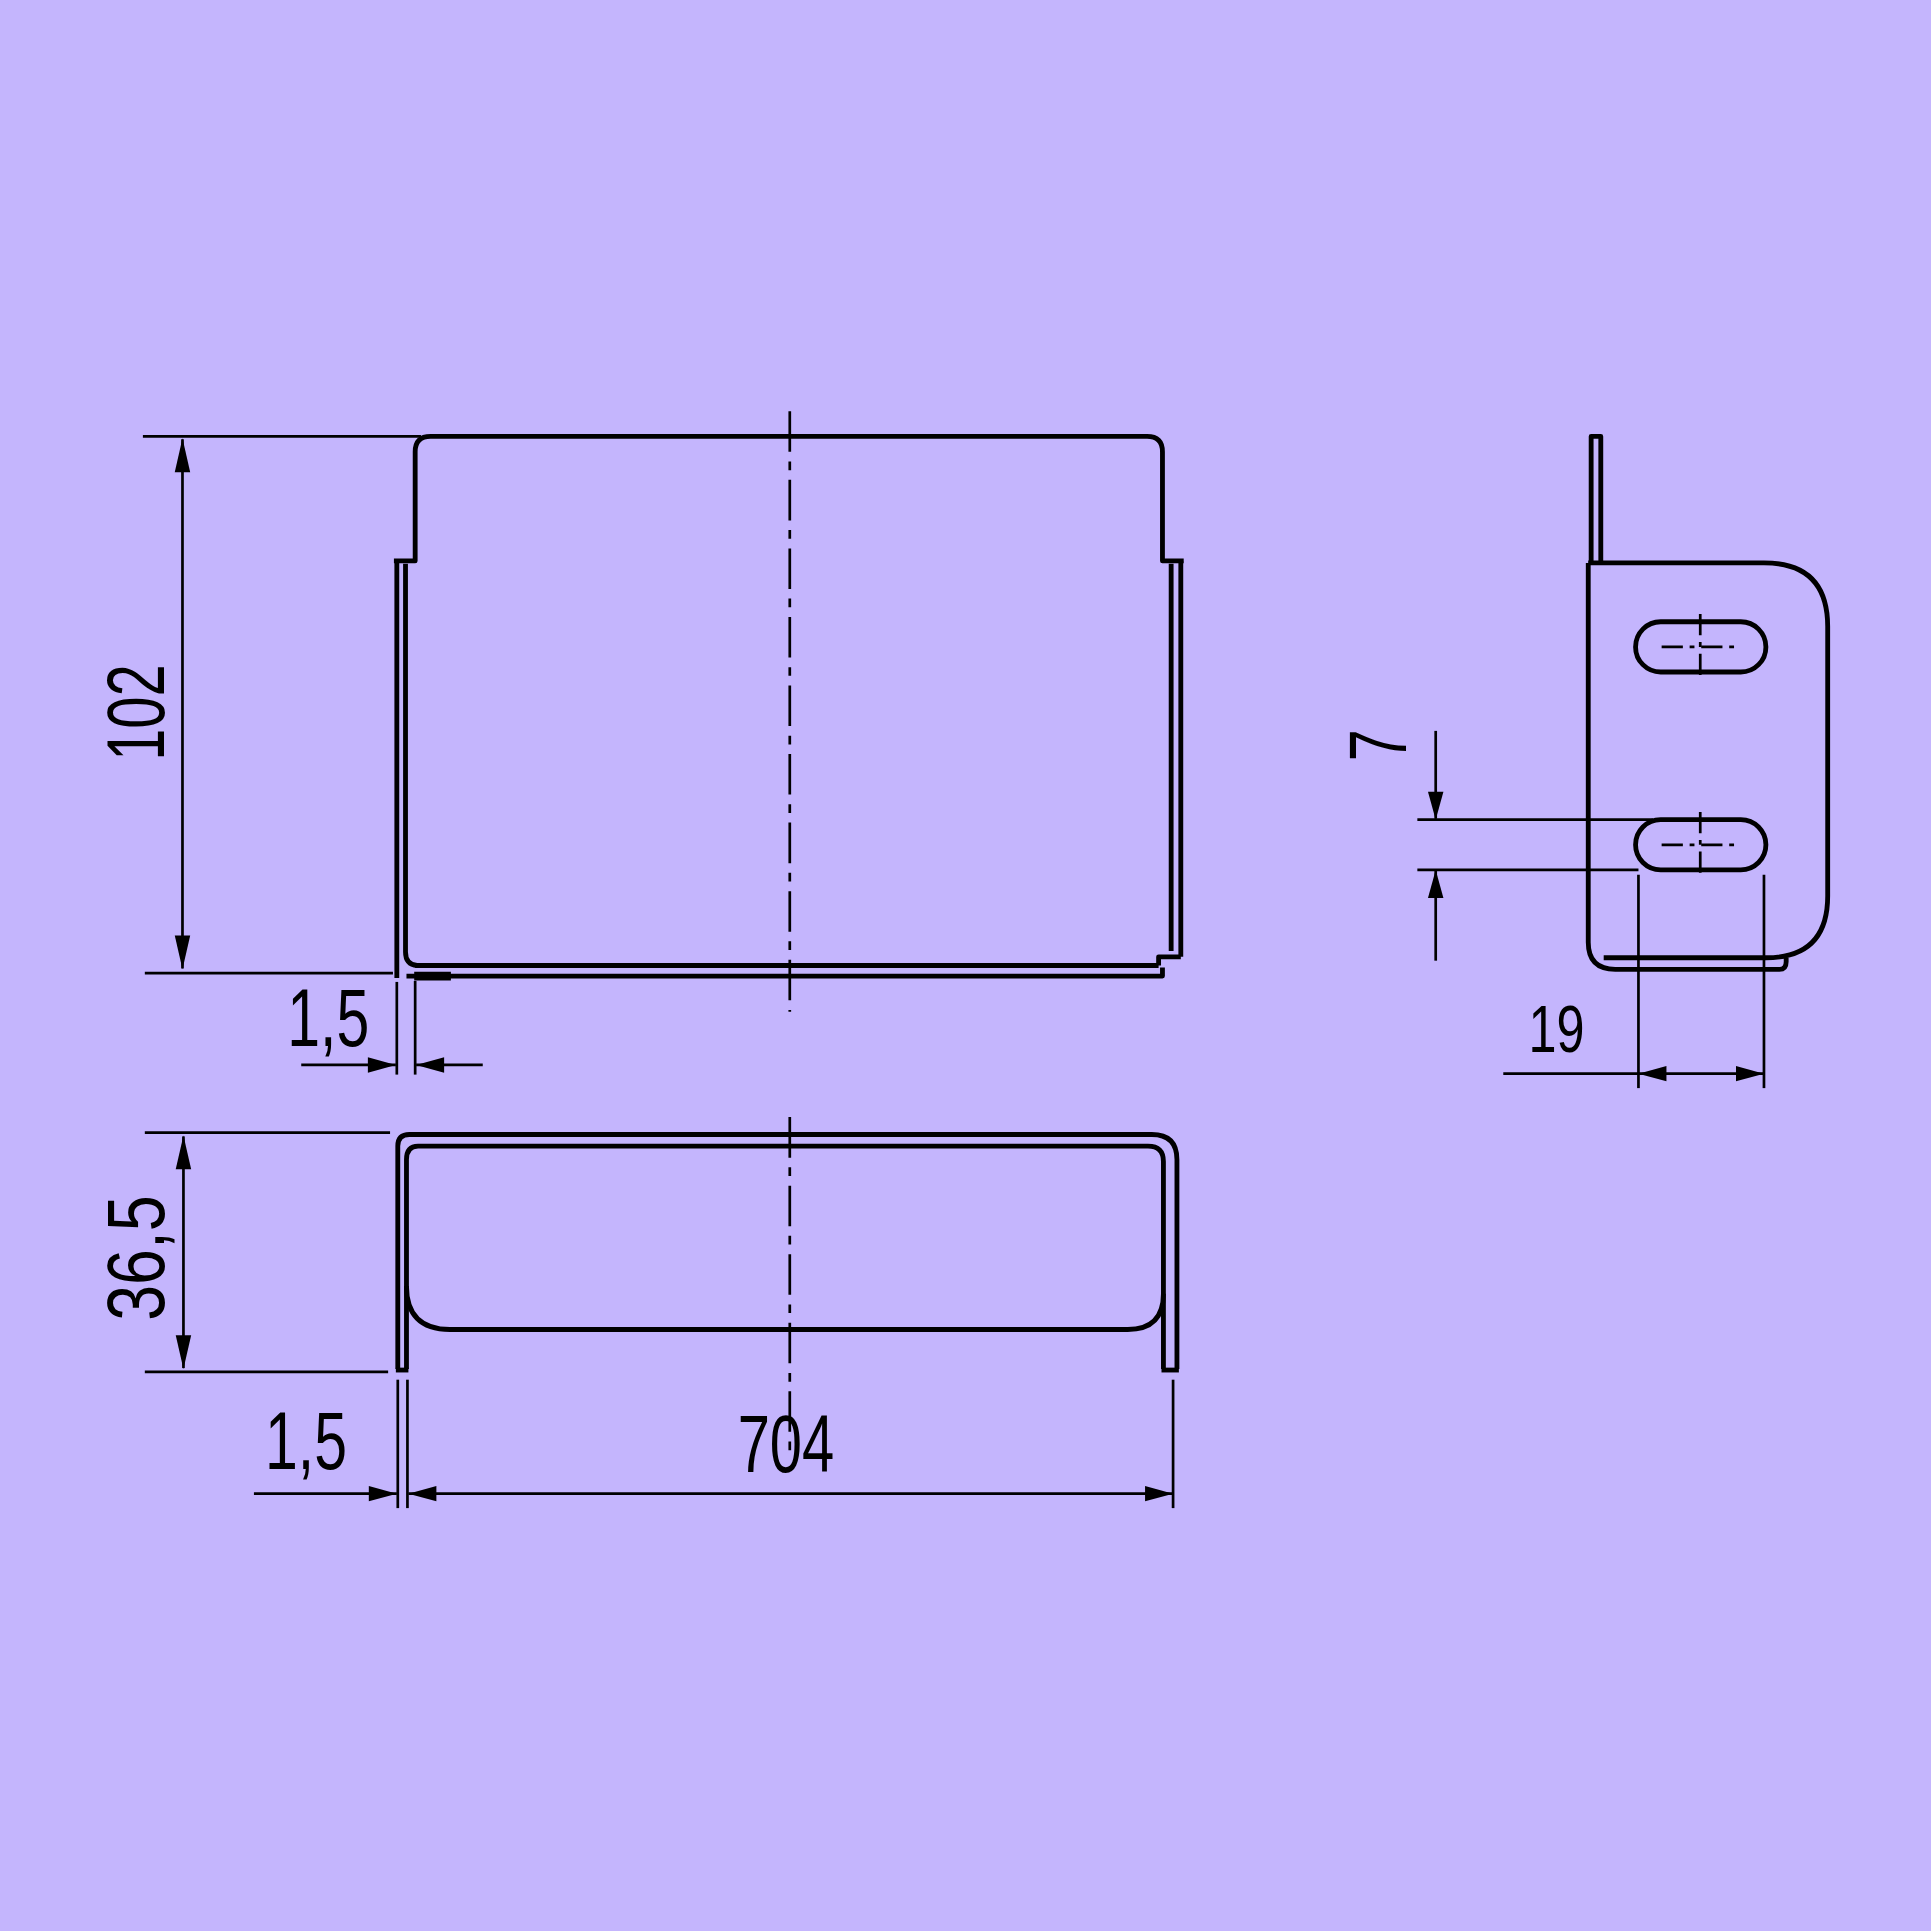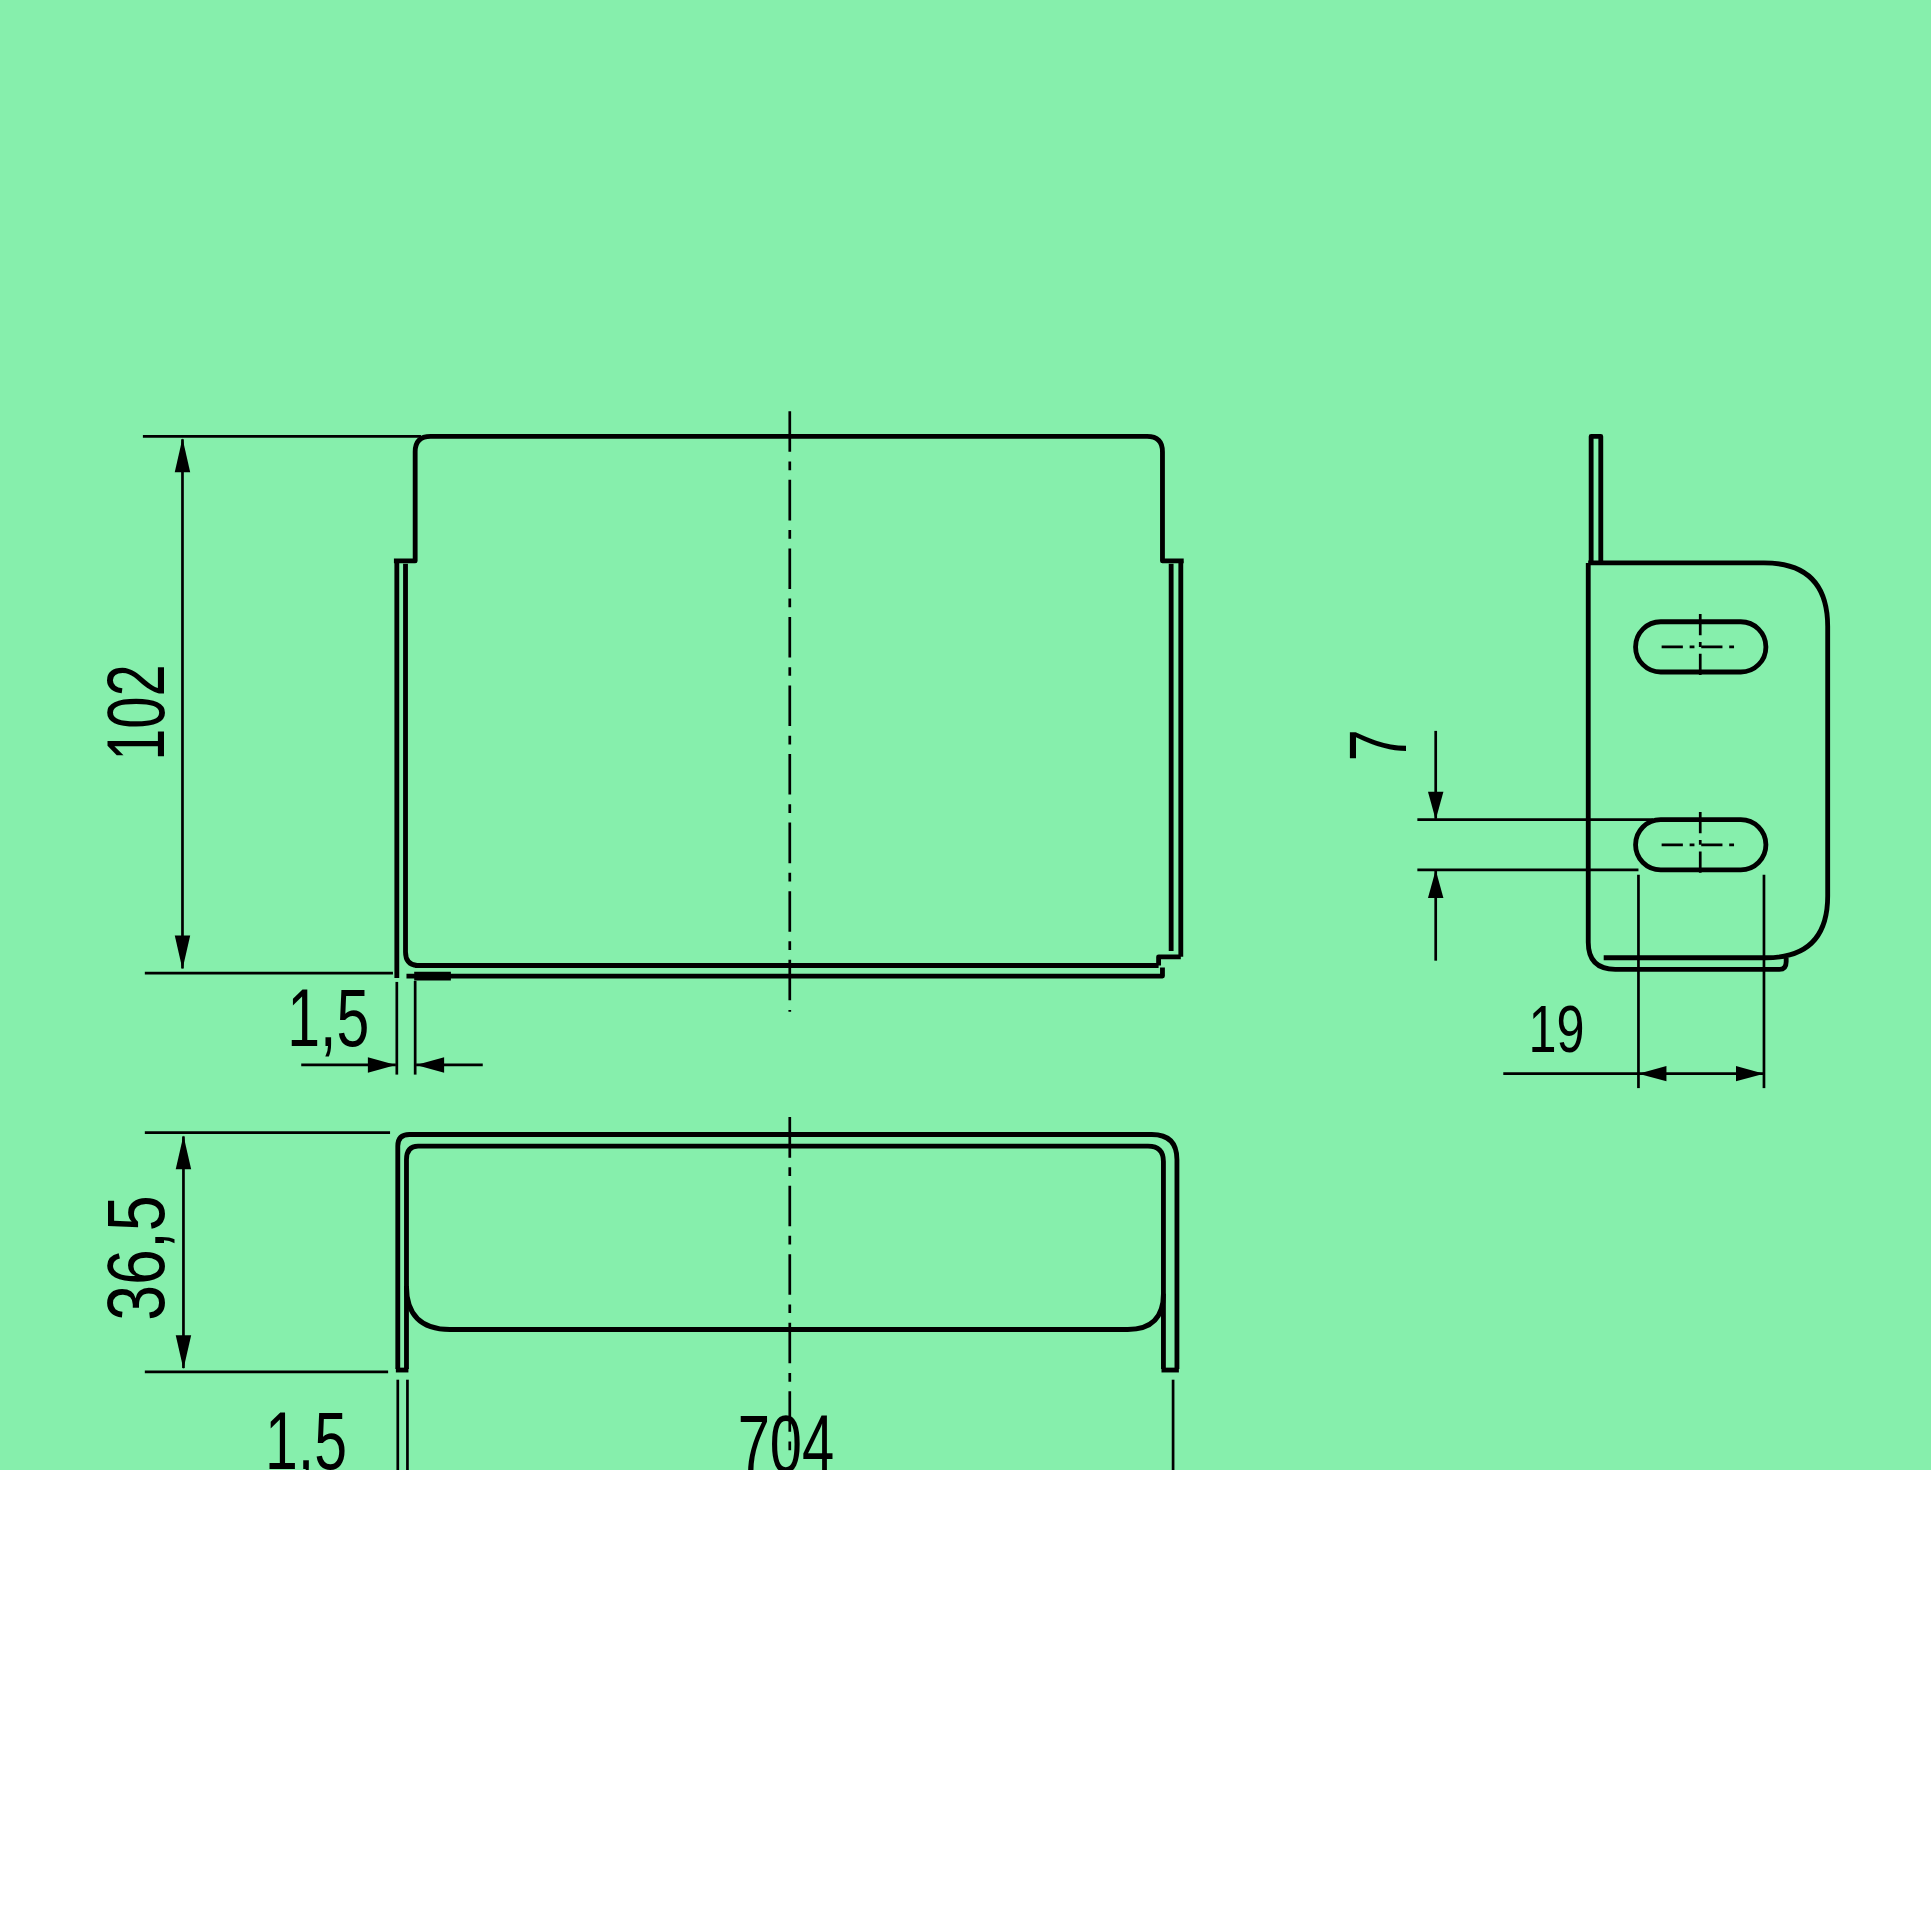--- a/index.html
+++ b/index.html
@@ -1,17 +1,17 @@
 <!DOCTYPE html>
 <html><head>
 <meta charset="utf-8">
 <style>
   html,body{margin:0;padding:0;background:#fff;}
   #stage{
-    width:1931px;height:1470px;background:#86efac;position:relative;
+    width:1931px;height:1931px;background:#c4b5fd;position:relative;
     font-family:"Liberation Sans", sans-serif;
   }
   svg{position:absolute;left:0;top:0;}
   .part{stroke:#000;stroke-width:5;fill:none;stroke-linecap:butt;stroke-linejoin:round;}
   .thick{stroke:#000;stroke-width:9;fill:none;}
   .thin{stroke:#000;stroke-width:2.8;fill:none;}
   .cl{stroke:#000;stroke-width:2.8;fill:none;stroke-dasharray:42 10 9 10;}
   .cross{stroke:#000;stroke-width:2.8;fill:none;stroke-dasharray:22 7 5 7;}
   .arrow{fill:#000;stroke:none;}
   text{fill:#000;font-family:"Liberation Sans", sans-serif;font-size:84px;}

